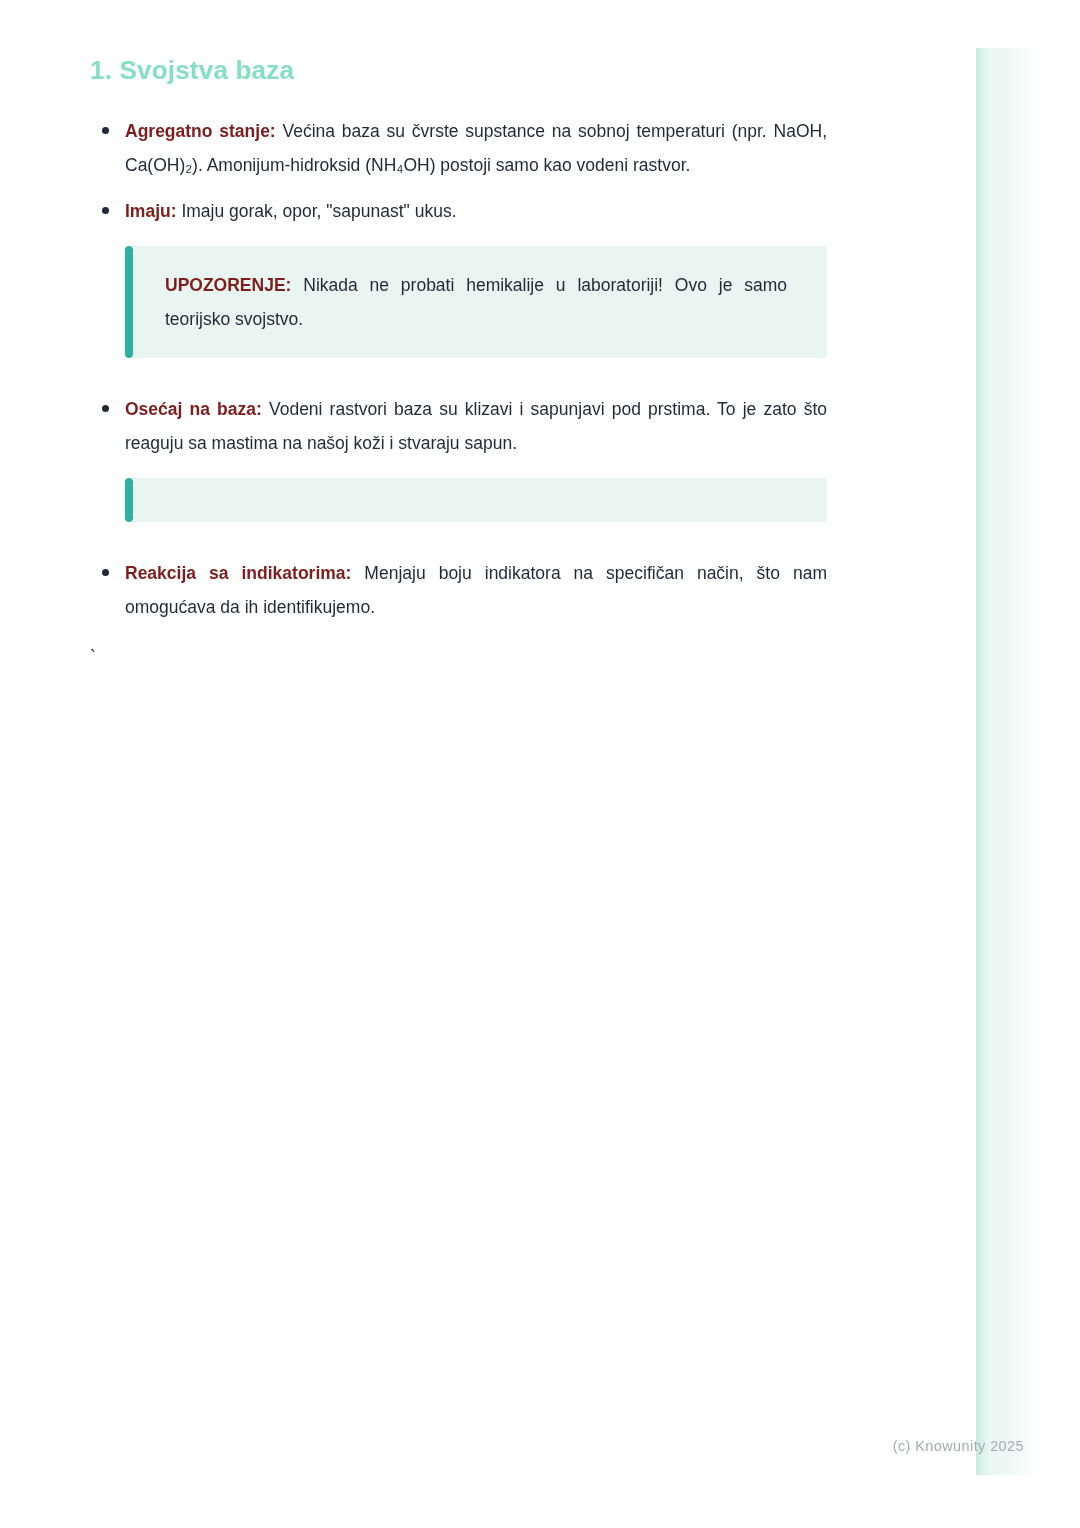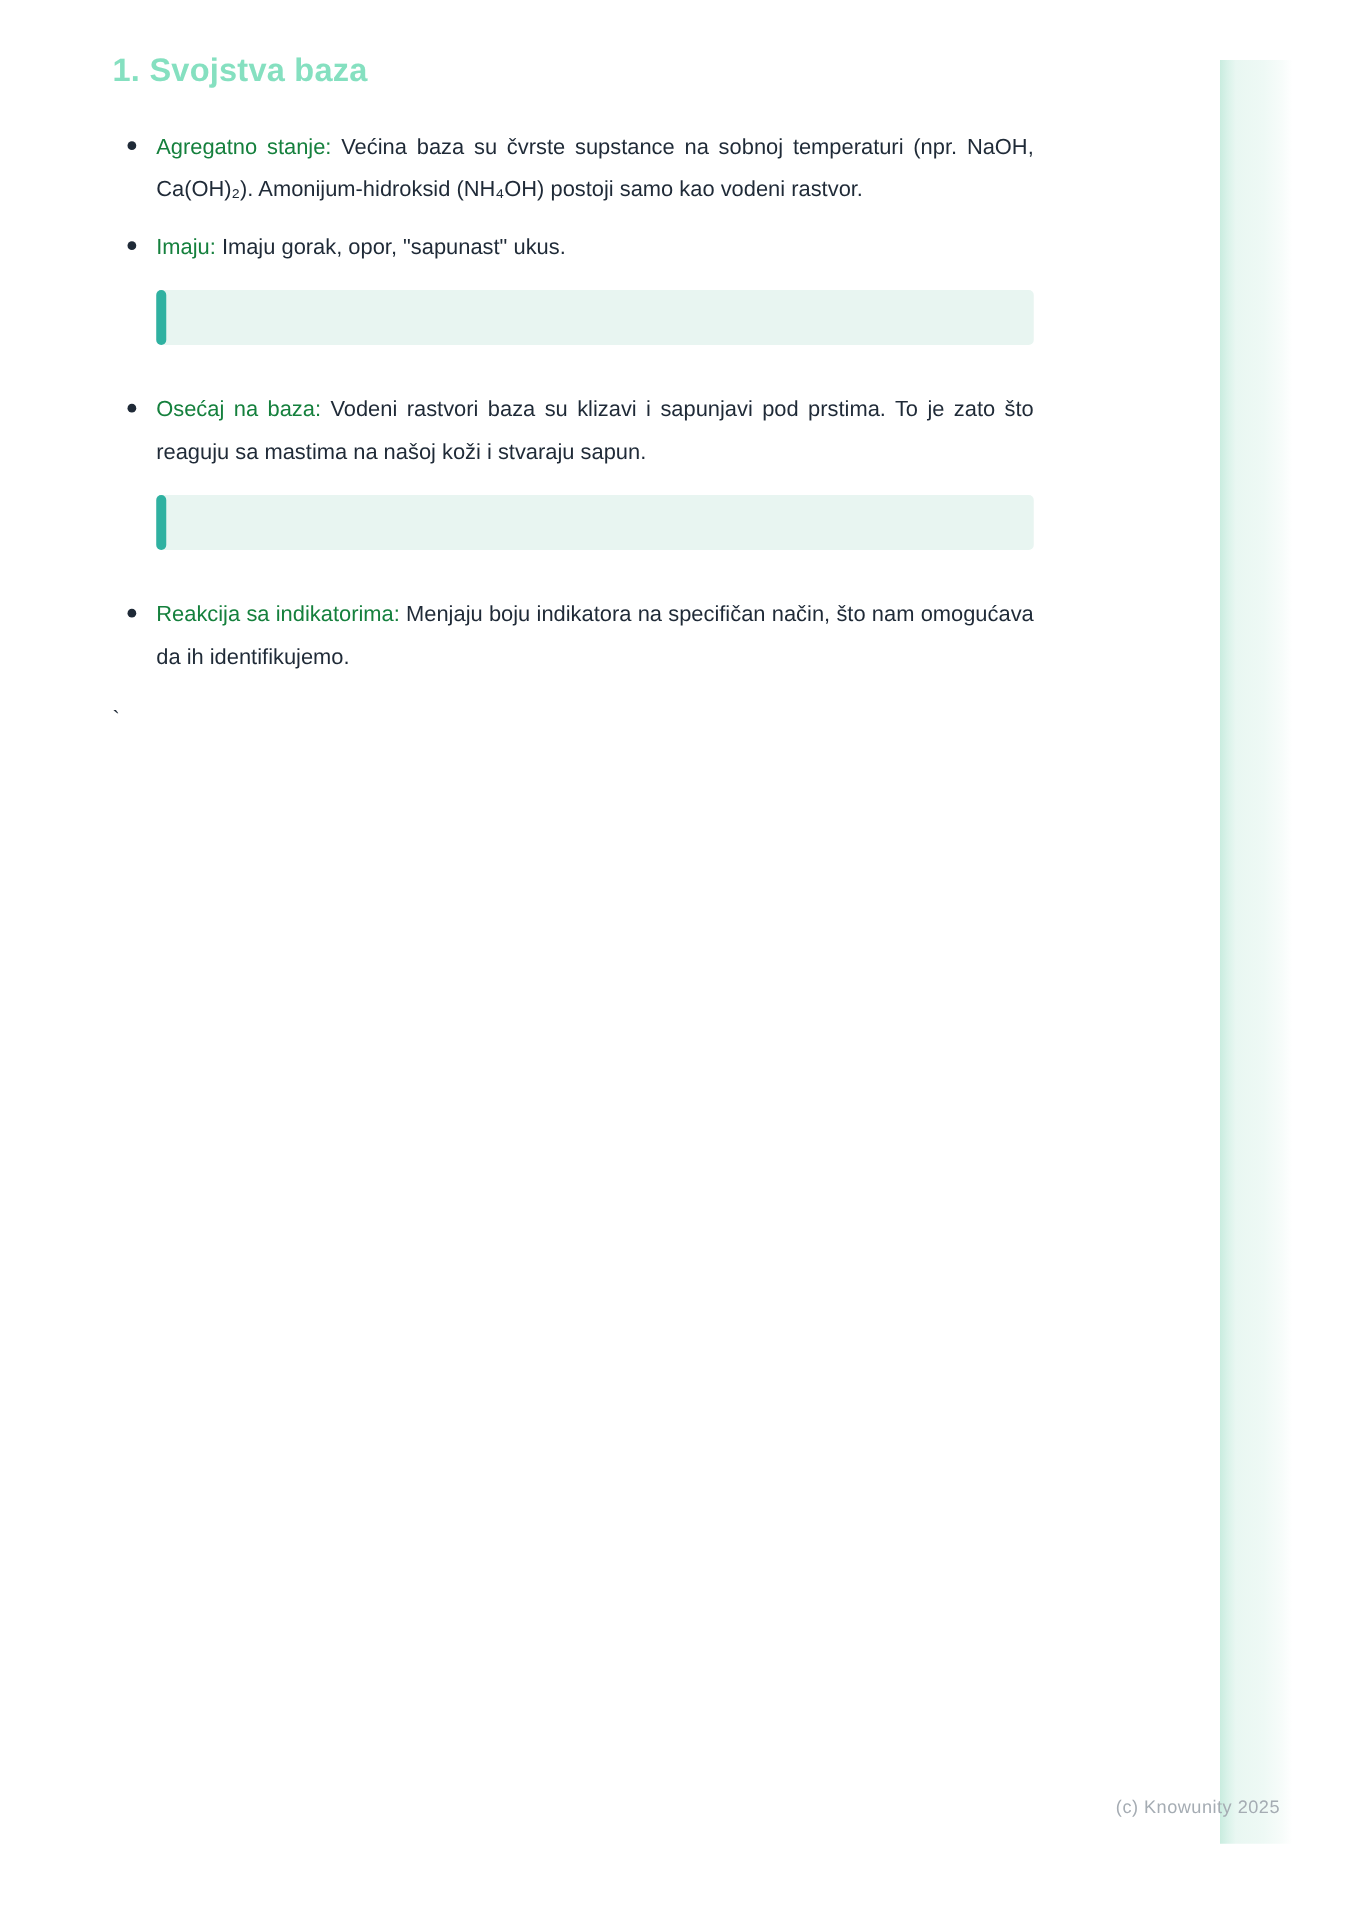--- a/index.html
+++ b/index.html
@@ -29,21 +29,21 @@
       #c9ecdf 0%,
       #d9f2e9 10%,
       #e9f7f2 22%,
       #eef9f5 60%,
       #f7fcfa 85%,
       #ffffff 100%);
   }
   .content {
     position: absolute;
     left: 90px;
-    top: 41px;
+    top: 55px;
     width: 737px;
   }
   h1.title {
     font-size: 26px;
     font-weight: bold;
     color: #85e0c0;
     letter-spacing: 0.2px;
     margin-bottom: 28px;
   }
   .bullet {
@@ -60,22 +60,22 @@
     border-radius: 50%;
     background: #1f2a37;
   }
   .bullet p, .callout p {
     font-size: 17.5px;
     line-height: 34px;
     text-align: justify;
     color: #1f2a37;
   }
   .bullet strong, .callout strong {
-    font-weight: normal;
-    color: #15803d;
+    font-weight: bold;
+    color: #7f1d1d;
   }
   .callout {
     position: relative;
     margin: 18px 0 34px 35px;
     width: 702px;
     background: #e8f5f1;
     border-radius: 4px;
     padding: 22px 40px 22px 40px;
   }
   .callout .accent-bar {
@@ -119,20 +119,21 @@
       <p><strong>Agregatno stanje:</strong><span> Većina baza su čvrste supstance na sobnoj temperaturi (npr. NaOH, Ca(OH)₂). Amonijum-hidroksid (NH₄OH) postoji samo kao vodeni rastvor.</span></p>
     </div>
 
     <div class="bullet">
       <span class="dot"></span>
       <p><strong>Imaju:</strong><span> Imaju gorak, opor, "sapunast" ukus.</span></p>
     </div>
 
     <div class="callout">
       <span class="accent-bar"></span>
+      <p><strong>UPOZORENJE:</strong><span> Nikada ne probati hemikalije u laboratoriji! Ovo je samo teorijsko svojstvo.</span></p>
     </div>
 
     <div class="bullet">
       <span class="dot"></span>
       <p><strong>Osećaj na baza:</strong><span> Vodeni rastvori baza su klizavi i sapunjavi pod prstima. To je zato što reaguju sa mastima na našoj koži i stvaraju sapun.</span></p>
     </div>
 
     <div class="callout">
       <span class="accent-bar"></span>
     </div>

